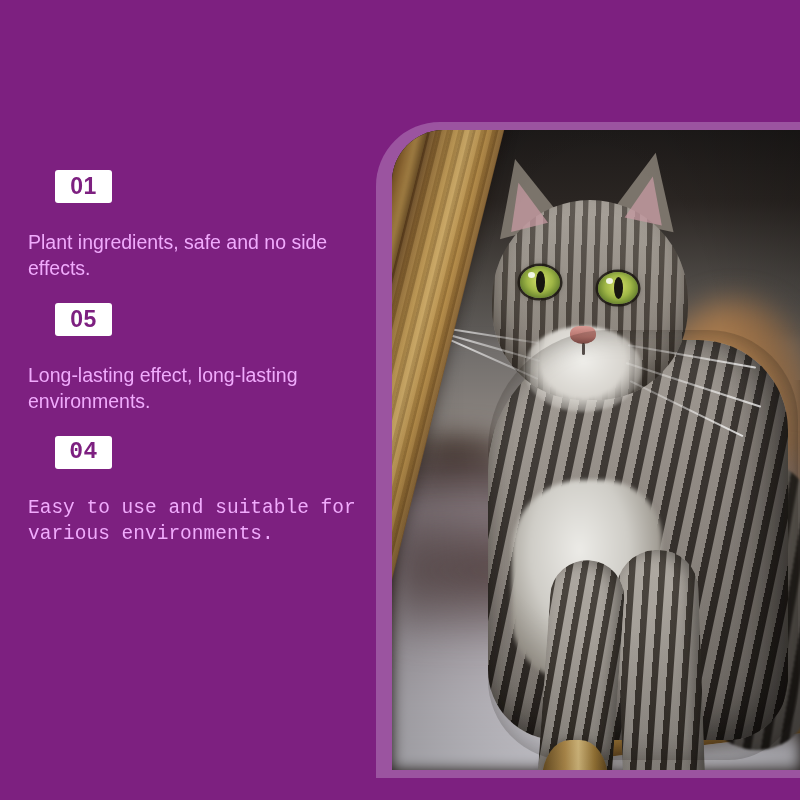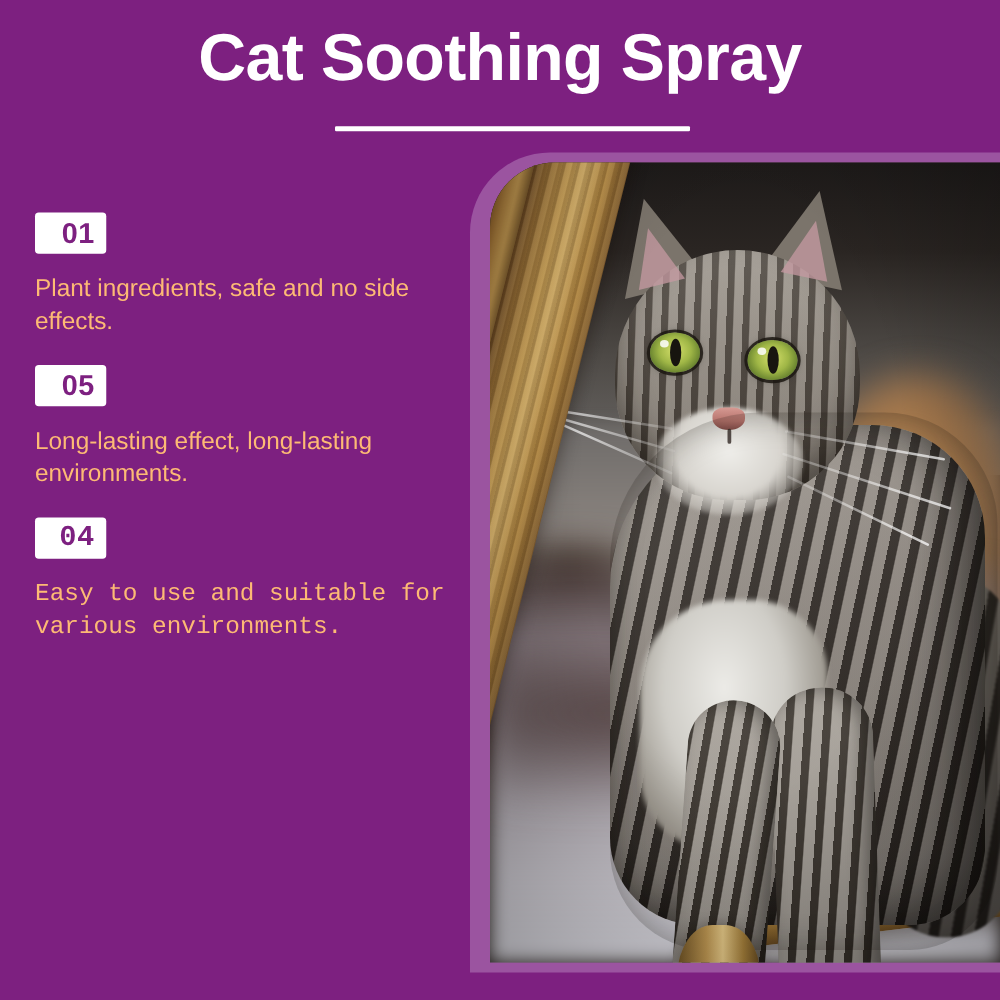--- a/index.html
+++ b/index.html
@@ -64,26 +64,27 @@
   .badge {
     display: inline-block;
     min-width: 39px;
     padding: 3px 9px 4px 9px;
     background: #ffffff;
     border-radius: 3px;
     color: #7d2080;
     font-size: 23px;
     font-weight: bold;
     line-height: 26px;
-    text-align: right;
+    text-align: center;
     letter-spacing: 0.5px;
+    margin-left: 27px;
   }
   .feature-text {
-    margin-top: 15px;
-    color: #fdba74;
+    margin-top: 26px;
+    color: #f0abfc;
     font-size: 19.5px;
     line-height: 26px;
     font-weight: normal;
     width: 336px;
   }
 
   
   .photo-frame {
     position: absolute;
     left: 376px;
@@ -369,24 +370,20 @@
     position: absolute; inset: 0;
     background: radial-gradient(ellipse at 50% 42%, rgba(0,0,0,0) 45%, rgba(0,0,0,0.28) 100%);
     pointer-events: none;
   }
 </style>
 </head>
 <body>
 
 <div class="poster">
 
-  <div class="header">
-    <div class="title">Cat Soothing Spray</div>
-    <div class="title-divider"></div>
-  </div>
 
   <div class="photo-frame"></div>
   <div class="photo">
     <div class="photo-inner">
 
       <div class="bg-top"></div>
       <div class="bg-mid"></div>
       <div class="bg-blur-warm"></div>
       <div class="bg-dark-left"></div>
       <div class="bg-floor"></div>

